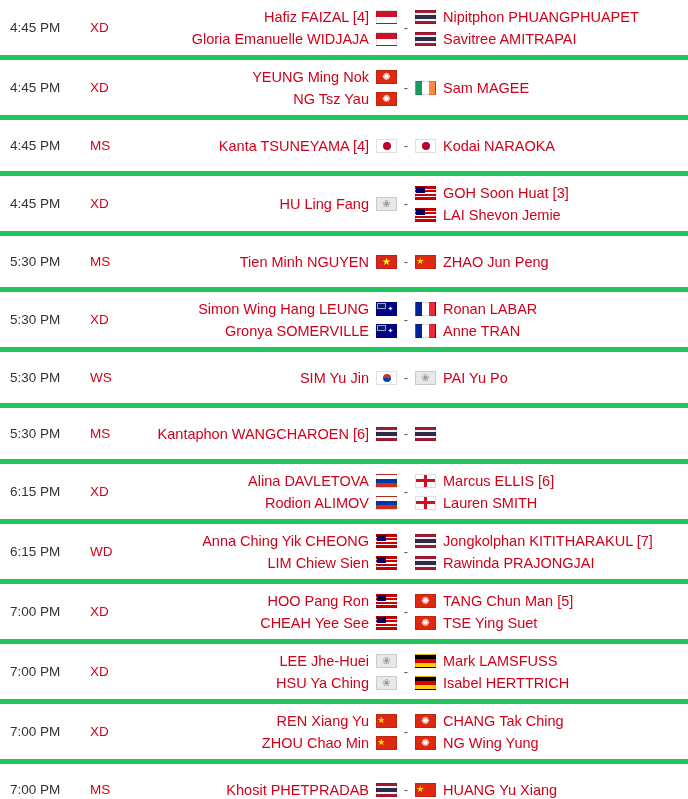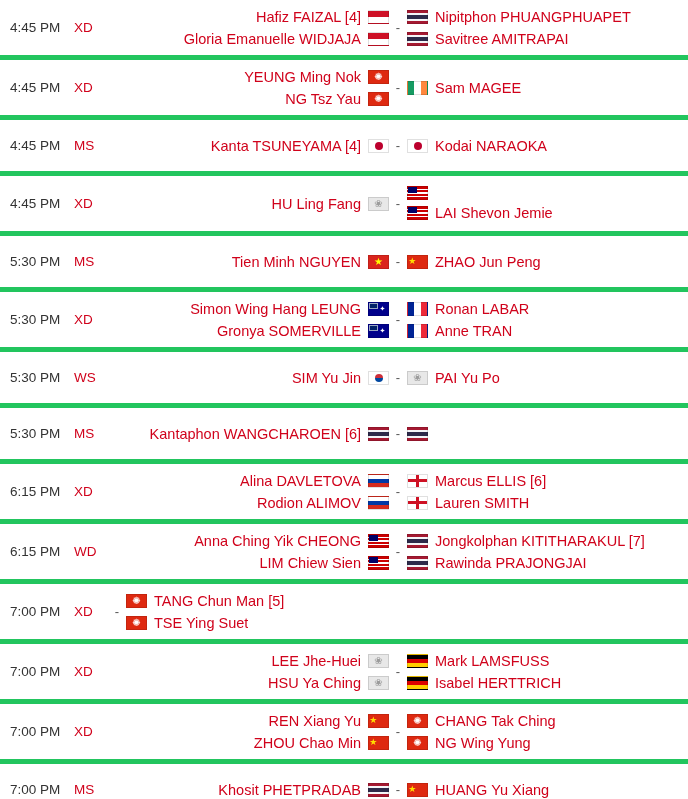--- a/index.html
+++ b/index.html
@@ -30,20 +30,21 @@
     font-size: 13.5px;
     color: #333333;
     white-space: nowrap;
   }
   .disc-cell {
     width: 34px;
     flex: 0 0 34px;
     font-size: 13.5px;
     color: #d0021b;
     font-weight: 400;
+    margin-left: 16px;
   }
   .side {
     flex: 1 1 0;
     display: flex;
     flex-direction: column;
     justify-content: center;
     gap: 4px;
     min-width: 0;
   }
   .side.left { }
@@ -178,20 +179,21 @@
       <div class="side left">
         <div class="player-line">
           <span class="pname">HU Ling Fang</span>
           <span class="flag f-TPE" title="TPE"></span>
         </div>
       </div>
       <div class="vs">-</div>
       <div class="side right">
         <div class="player-line">
           <span class="flag f-MAS" title="MAS"></span>
+          <span class="pname">GOH Soon Huat [3]</span>
         </div>
         <div class="player-line">
           <span class="flag f-MAS" title="MAS"></span>
           <span class="pname">LAI Shevon Jemie</span>
         </div>
       </div>
     </div>
     <div class="match-row">
       <div class="time-cell">5:30 PM</div>
       <div class="disc-cell">MS</div>
@@ -313,20 +315,30 @@
         </div>
         <div class="player-line">
           <span class="flag f-THA" title="THA"></span>
           <span class="pname">Rawinda PRAJONGJAI</span>
         </div>
       </div>
     </div>
     <div class="match-row doubles">
       <div class="time-cell">7:00 PM</div>
       <div class="disc-cell">XD</div>
+      <div class="side left">
+        <div class="player-line">
+          <span class="pname">HOO Pang Ron</span>
+          <span class="flag f-MAS" title="MAS"></span>
+        </div>
+        <div class="player-line">
+          <span class="pname">CHEAH Yee See</span>
+          <span class="flag f-MAS" title="MAS"></span>
+        </div>
+      </div>
       <div class="vs">-</div>
       <div class="side right">
         <div class="player-line">
           <span class="flag f-HKG" title="HKG"></span>
           <span class="pname">TANG Chun Man [5]</span>
         </div>
         <div class="player-line">
           <span class="flag f-HKG" title="HKG"></span>
           <span class="pname">TSE Ying Suet</span>
         </div>

